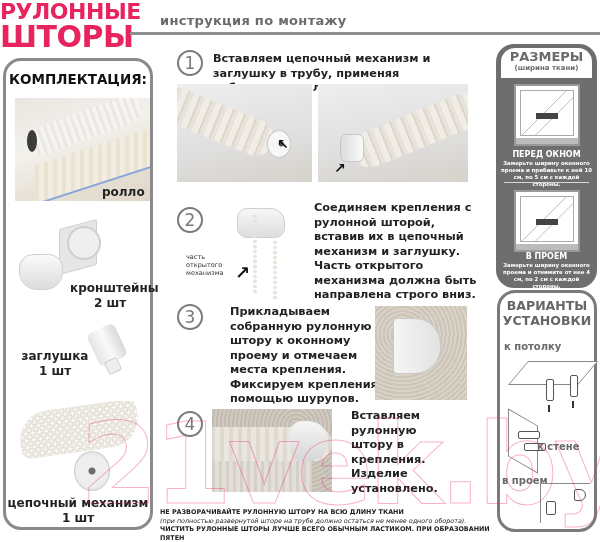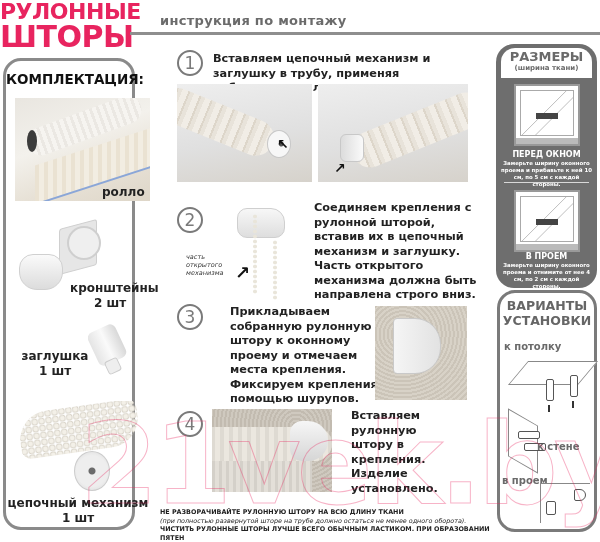--- a/index.html
+++ b/index.html
@@ -6,21 +6,21 @@
   body { width: 600px; height: 542px; background: #ffffff; position: relative; overflow: hidden; font-family: "DejaVu Sans", sans-serif; color: #2a2a2a; }
 
   .brand { position: absolute; left: 0; top: 0; color: #e8245f; font-weight: bold; font-family: "DejaVu Sans", sans-serif; line-height: 1; }
   .brand .l1 { position: absolute; left: 0; top: 1px; font-size: 22px; letter-spacing: -0.5px; white-space: nowrap; }
   .brand .l2 { position: absolute; left: 0; top: 22px; font-size: 30px; letter-spacing: -0.5px; white-space: nowrap; }
 
   .subtitle { position: absolute; left: 160px; top: 13px; font-size: 13px; font-weight: bold; color: #6b6b6b; letter-spacing: 0.3px; white-space: nowrap; }
   .rule { position: absolute; left: 130px; top: 32px; width: 470px; height: 3px; background: #8e8e8e; }
 
   
-  .kit { position: absolute; left: 3px; top: 58px; width: 132px; height: 472px; border: 3px solid #8a8a8a; border-radius: 18px; }
+  .kit { position: absolute; left: 3px; top: 58px; width: 150px; height: 472px; border: 3px solid #8a8a8a; border-radius: 18px; }
   .kit-title { position: absolute; left: 0; top: 10px; width: 100%; text-align: center; font-size: 13.5px; font-weight: bold; color: #111; }
   .photo { position: absolute; overflow: hidden; }
   .rollo-photo { left: 9px; top: 37px; width: 135px; height: 103px; background: linear-gradient(160deg,#e9e6e0 0%,#f3f1ec 40%,#e7e1d6 70%,#ded6c8 100%); }
   .rollo-photo .tube { position: absolute; left: 8px; top: 10px; width: 120px; height: 28px; background: repeating-linear-gradient(90deg,#ebe8e3 0 3px,#f6f4f0 3px 7px); border-radius: 14px; transform: rotate(-20deg); transform-origin: left top; top: 35px; }
   .rollo-photo .sheet { position: absolute; left: 20px; top: 48px; width: 120px; height: 40px; background: repeating-linear-gradient(90deg,#eae2d2 0 4px,#f2ede2 4px 9px); transform: skewY(-18deg); border-bottom: 2px solid #8aa6d8; }
   .rollo-photo .hole { position: absolute; left: 12px; top: 32px; width: 10px; height: 22px; background: #3c3c3c; border-radius: 50%; }
   .kit-label { position: absolute; font-size: 12px; font-weight: bold; color: #222; text-align: center; line-height: 15px; white-space: nowrap; }
 
   .bracket-photo { left: 3px; top: 145px; width: 110px; height: 100px; }
   .bracket-photo .plate { position: absolute; left: 50px; top: 18px; width: 38px; height: 46px; background: #e6e6e6; border: 1px solid #cfcfcf; border-radius: 3px; transform: skewY(-15deg); }
@@ -40,21 +40,21 @@
   .step-text { position: absolute; font-size: 11.3px; font-weight: bold; color: #222; line-height: 14.5px; }
 
   .roll-img { position: absolute; background: linear-gradient(170deg,#eeeeee 0%,#e0e0e0 55%,#d6d2cb 100%); overflow: hidden; }
   .roll-img .cyl { position: absolute; height: 36px; border-radius: 18px; background: repeating-linear-gradient(90deg,#e8e3da 0 4px,#f1ede6 4px 10px,#ddd6ca 10px 12px); }
   .roll-img .endcap { position: absolute; width: 24px; height: 28px; border-radius: 50%; background: radial-gradient(circle at 60% 50%,#555 0 2px,#f7f7f7 3px 70%,#d9d9d9 100%); border: 1px solid #c8c8c8; }
   .arrow { position: absolute; font-size: 14px; color: #111; font-weight: bold; }
 
   .mech-img { position: absolute; left: 225px; top: 200px; width: 70px; height: 100px; }
   .mech-img .house { position: absolute; left: 12px; top: 8px; width: 48px; height: 30px; background: linear-gradient(180deg,#f7f7f7,#dedede); border-radius: 10px 14px 10px 10px; border: 1px solid #cfcfcf; }
   .mech-img .chain { position: absolute; top: 14px; width: 4px; height: 80px; background: radial-gradient(circle,#e9e5da 1.6px,transparent 2.2px) 0 0/4px 5px; }
-  .mech-note { position: absolute; left: 186px; top: 253px; font-size: 6.5px; font-style: italic; color: #333; line-height: 8px; }
+  .mech-note { position: absolute; left: 186px; top: 253px; font-size: 6.5px; color: #333; line-height: 8px; }
 
   .wall-img { position: absolute; background: repeating-radial-gradient(circle at 30% 30%,#d8d2c7 0 2px,#cbc4b8 2px 4px); overflow: hidden; }
   .wall-img .brk { position: absolute; left: 18px; top: 12px; width: 48px; height: 56px; background: linear-gradient(90deg,#f5f5f5,#e2e2e2); border-radius: 4px 26px 26px 4px; border: 1px solid #c9c9c9; }
 
   .roll4 { position: absolute; left: 212px; top: 409px; width: 120px; height: 83px; background: repeating-radial-gradient(circle at 70% 20%,#cfc9bf 0 2px,#c2bbb0 2px 4px); overflow: hidden; }
   .roll4 .cyl { position: absolute; left: -10px; top: 18px; width: 130px; height: 34px; background: repeating-linear-gradient(90deg,#dedad2 0 4px,#ebe7df 4px 9px); border-radius: 0 17px 17px 0; }
   .roll4 .fabric { position: absolute; left: 0; top: 46px; width: 100px; height: 40px; background: repeating-linear-gradient(90deg,#d4d0c9 0 3px,#e3dfd8 3px 7px); }
   .roll4 .cap { position: absolute; left: 78px; top: 12px; width: 38px; height: 40px; background: linear-gradient(180deg,#f6f6f6,#d6d6d6); border-radius: 12px 20px 20px 12px; }
 
   .footer { position: absolute; left: 160px; top: 508px; width: 340px; font-size: 6.4px; line-height: 8.6px; color: #222; }

